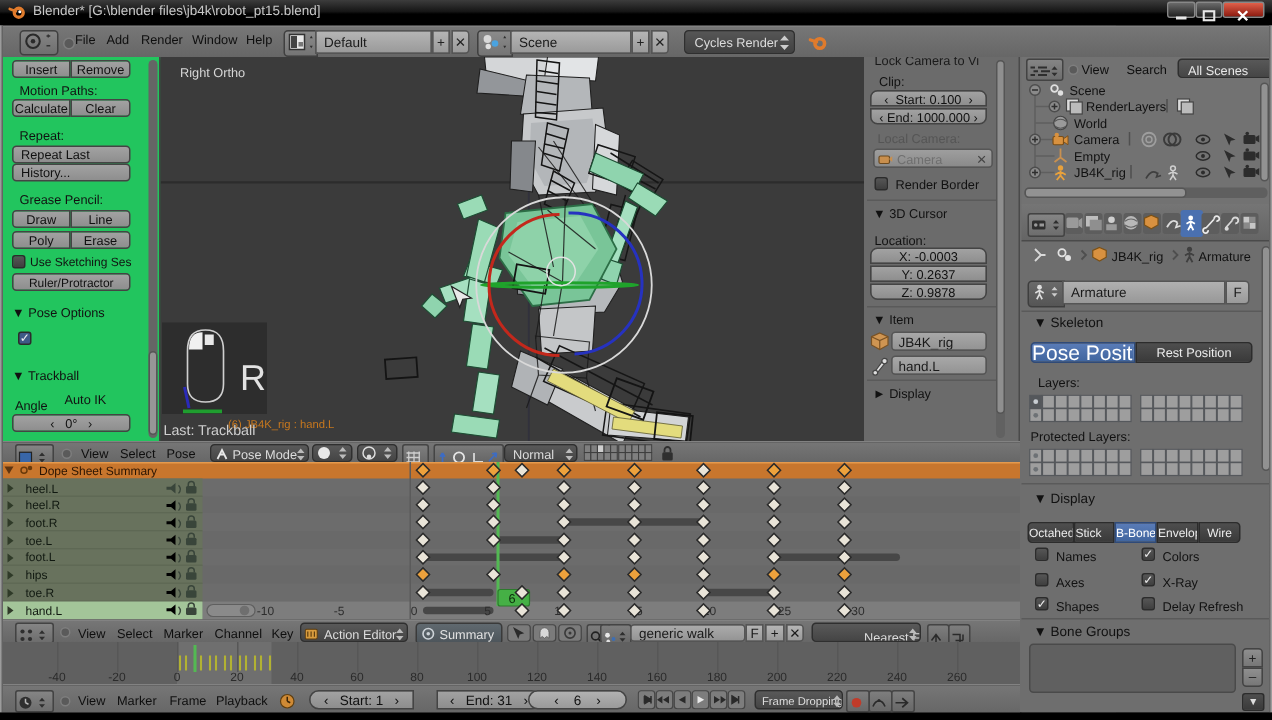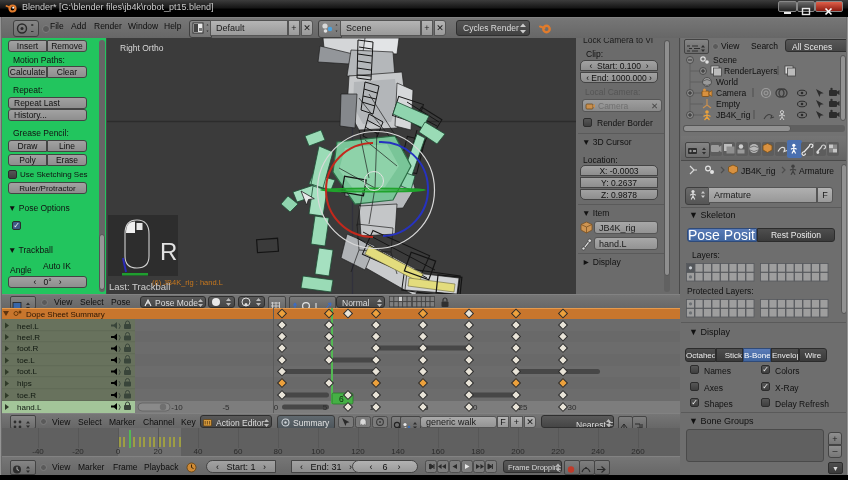--- a/index.html
+++ b/index.html
@@ -969,21 +969,21 @@
           <rect x="117" y="9.4" width="8" height="8.6"></rect>
           <rect x="125.5" y="9.4" width="8" height="8.6"></rect>
           <rect x="134" y="9.4" width="8" height="8.6"></rect>
       </g>
       <circle cx="4.5" cy="4.8" r="1.6" fill="#6d7175"></circle>
       <circle cx="4.5" cy="13.9" r="1.6" fill="#6d7175"></circle>
     </svg>
     <div class="abs" style="left:0px;top:186px;width:167px;height:1px;background:#5a5a5a;"></div>
     <div class="lbl" style="left:8px;top:191px;font-size:9px;">▼ Display</div>
     <div class="abs" style="left:4px;top:212px;width:31px;height:14px;background:linear-gradient(#4e4e4e,#3a3a3a);border:1px solid #2c2c2c;border-radius:3px 0 0 3px;color:#ececec;font-size:8px;text-align:center;line-height:13px;box-sizing:border-box;white-space:nowrap;overflow:hidden;">Octahed</div>
-    <div class="abs" style="left:35px;top:212px;width:27px;height:14px;background:linear-gradient(#4e4e4e,#3a3a3a);border:1px solid #2c2c2c;color:#ececec;font-size:8px;text-align:right;line-height:13px;box-sizing:border-box;white-space:nowrap;overflow:hidden;">Stick</div>
+    <div class="abs" style="left:35px;top:212px;width:27px;height:14px;background:linear-gradient(#4e4e4e,#3a3a3a);border:1px solid #2c2c2c;color:#ececec;font-size:8px;text-align:left;line-height:13px;box-sizing:border-box;white-space:nowrap;overflow:hidden;">Stick</div>
     <div class="abs" style="left:62px;top:212px;width:28px;height:14px;background:linear-gradient(#5a7cb8,#40659e);border:1px solid #2f4a78;color:#fff;font-size:8px;text-align:center;line-height:13px;box-sizing:border-box;white-space:nowrap;overflow:hidden;">B-Bone</div>
     <div class="abs" style="left:90px;top:212px;width:28px;height:14px;background:linear-gradient(#4e4e4e,#3a3a3a);border:1px solid #2c2c2c;color:#ececec;font-size:8px;text-align:center;line-height:13px;box-sizing:border-box;white-space:nowrap;overflow:hidden;">Envelop</div>
     <div class="abs" style="left:118px;top:212px;width:28px;height:14px;background:linear-gradient(#4e4e4e,#3a3a3a);border:1px solid #2c2c2c;border-radius:0 3px 3px 0;color:#ececec;font-size:8px;text-align:center;line-height:13px;box-sizing:border-box;white-space:nowrap;overflow:hidden;">Wire</div>
     <div class="chk" style="left:9px;top:229px;"></div>
       <div class="lbl" style="left:23px;top:230px;font-size:8.5px;">Names</div>
     <div class="chk" style="left:80px;top:229px;">✓</div>
       <div class="lbl" style="left:94px;top:230px;font-size:8.5px;">Colors</div>
     <div class="chk" style="left:9px;top:246px;"></div>
       <div class="lbl" style="left:23px;top:247px;font-size:8.5px;">Axes</div>
     <div class="chk" style="left:80px;top:246px;">✓</div>

